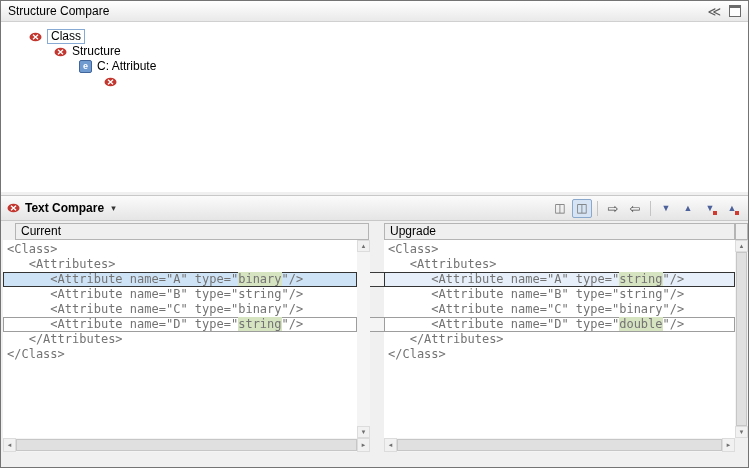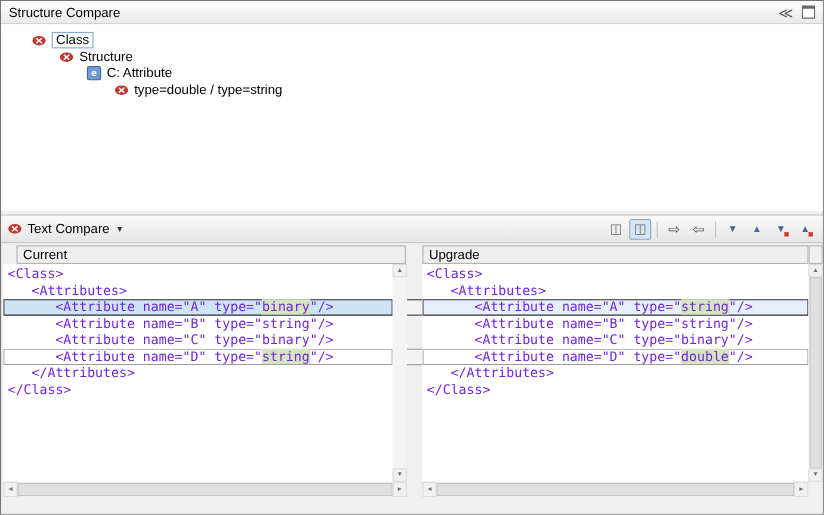--- a/index.html
+++ b/index.html
@@ -26,21 +26,21 @@
   .dsvg { display:block; }
   .eicon { display:inline-block; width:11px; height:11px; background:#6f9bd1; color:#ffffff;
            font:bold 9px/11px "Liberation Sans",sans-serif; text-align:center; border-radius:2px;
            border:1px solid #40669c; box-sizing:content-box; }
 
   
   .tc-header { position:absolute; left:0; top:194px; width:747px; height:26px;
                background:linear-gradient(#fbfbfb,#e5e5e5); border-top:1px solid #c8c8c8;
                border-bottom:1px solid #c8c8c8; display:flex; align-items:center;
                padding:0 6px; box-sizing:border-box; font-size:12px; color:#000; }
-  .tc-title { margin-left:5px; }
+  .tc-title { margin-left:5px;font-weight:bold; }
   .dd-arrow { font-size:9px; color:#333; margin-left:7px; cursor:pointer; }
 
   .tc-toolbar { margin-left:auto; display:flex; align-items:center; gap:2px; }
   .tbtn { width:18px; height:17px; display:flex; align-items:center; justify-content:center;
           border:1px solid transparent; border-radius:2px; cursor:pointer; position:relative; }
   .tbtn.pressed { background:#d6e4f3; border-color:#89a8cc; }
   .paneicon { font-size:12px; color:#6b6b6b; }
   .copyicon { font-size:13px; color:#4c4c4c; }
   .navicon { font-size:9px; color:#4d629b; }
   .navicon.reddot::after { content:""; position:absolute; right:2px; bottom:2px;
@@ -50,21 +50,21 @@
   
   .col-h { position:absolute; top:222px; height:17px; background:#efefef;
            border:1px solid #b4b4b4; box-sizing:border-box; font-size:12px; line-height:15px;
            padding-left:5px; color:#000; }
   #colL { left:2px; width:354px;margin-left:12px; }
   #colR { left:383px; width:351px; }
   #colC { left:734px; width:13px; padding:0; }
 
   
   .pane { position:absolute; top:239px; height:198px; background:#ffffff; overflow:hidden;
-          font-family:"DejaVu Sans Mono",monospace; font-size:12px; color:#6d28d9;
+          font-family:"DejaVu Sans Mono",monospace; font-size:12px; color:#737373;
           padding-top:2px; box-sizing:border-box; }
   #paneL { left:2px; width:354px; }
   #paneR { left:383px; width:351px; }
   .cl { height:15px; line-height:15px; white-space:pre; padding-left:4px; }
   .row-sel-l { background:#cfe3f7; box-shadow:inset 0 0 0 1px #333333; }
   .row-sel-r { background:#e7f0fa; box-shadow:inset 0 0 0 1px #333333; }
   .row-box   { background:#ffffff; box-shadow:inset 0 0 0 1px #9d9d9d; }
   .hl { background:#d7e4c2; }
 
   
@@ -130,21 +130,20 @@
       <span class="eicon">e</span>
       <span class="tree-label">C: Attribute</span>
     </div>
     <div class="tree-row" style="padding-left:103px">
       <span>
           <svg class="dsvg" width="13" height="10" viewBox="0 0 13 10">
             <ellipse cx="6.5" cy="5" rx="6" ry="4.3" fill="#c2372f"></ellipse>
             <path d="M4 2.8 L9 7.2 M9 2.8 L4 7.2" stroke="#ffffff" stroke-width="1.4"></path>
           </svg>
         </span>
-      <span class="tree-label">type=double / type=string</span>
     </div>
   </div>
 
   <div class="tc-header">
     <span>
         <svg class="dsvg" width="13" height="10" viewBox="0 0 13 10">
           <ellipse cx="6.5" cy="5" rx="6" ry="4.3" fill="#c2372f"></ellipse>
           <path d="M4 2.8 L9 7.2 M9 2.8 L4 7.2" stroke="#ffffff" stroke-width="1.4"></path>
         </svg>
       </span>

